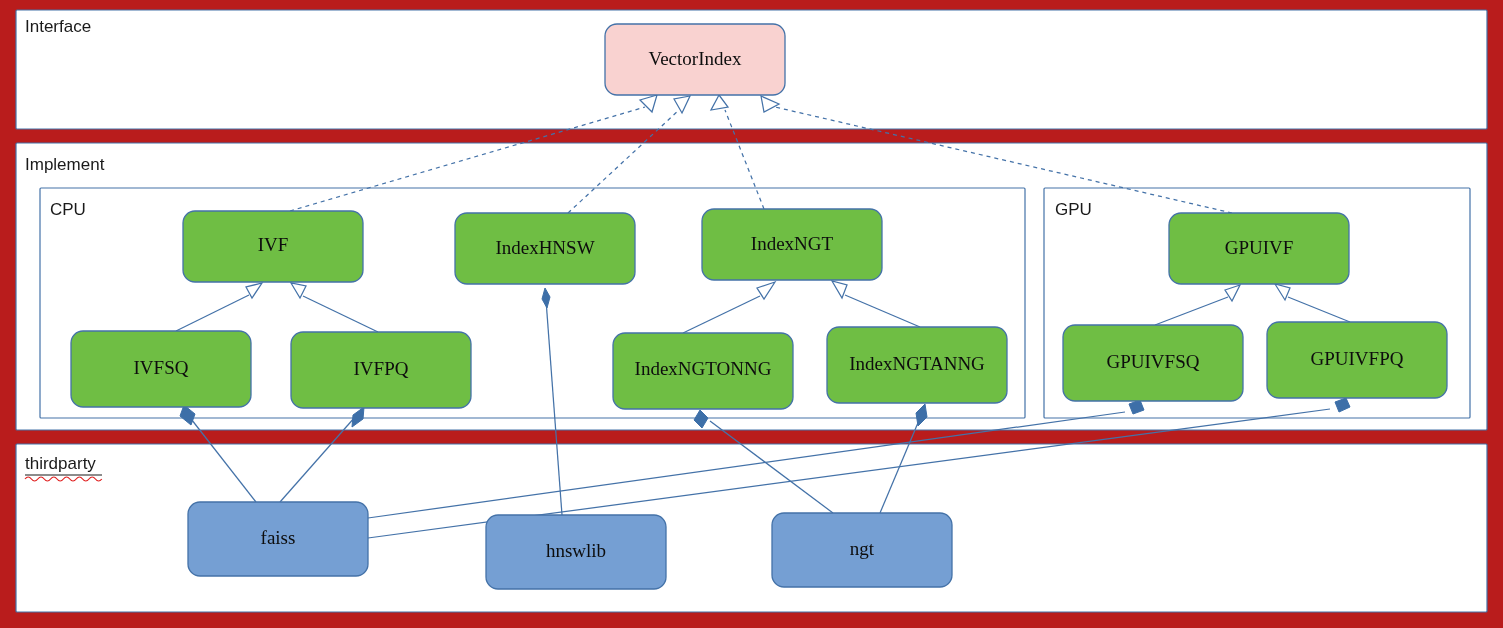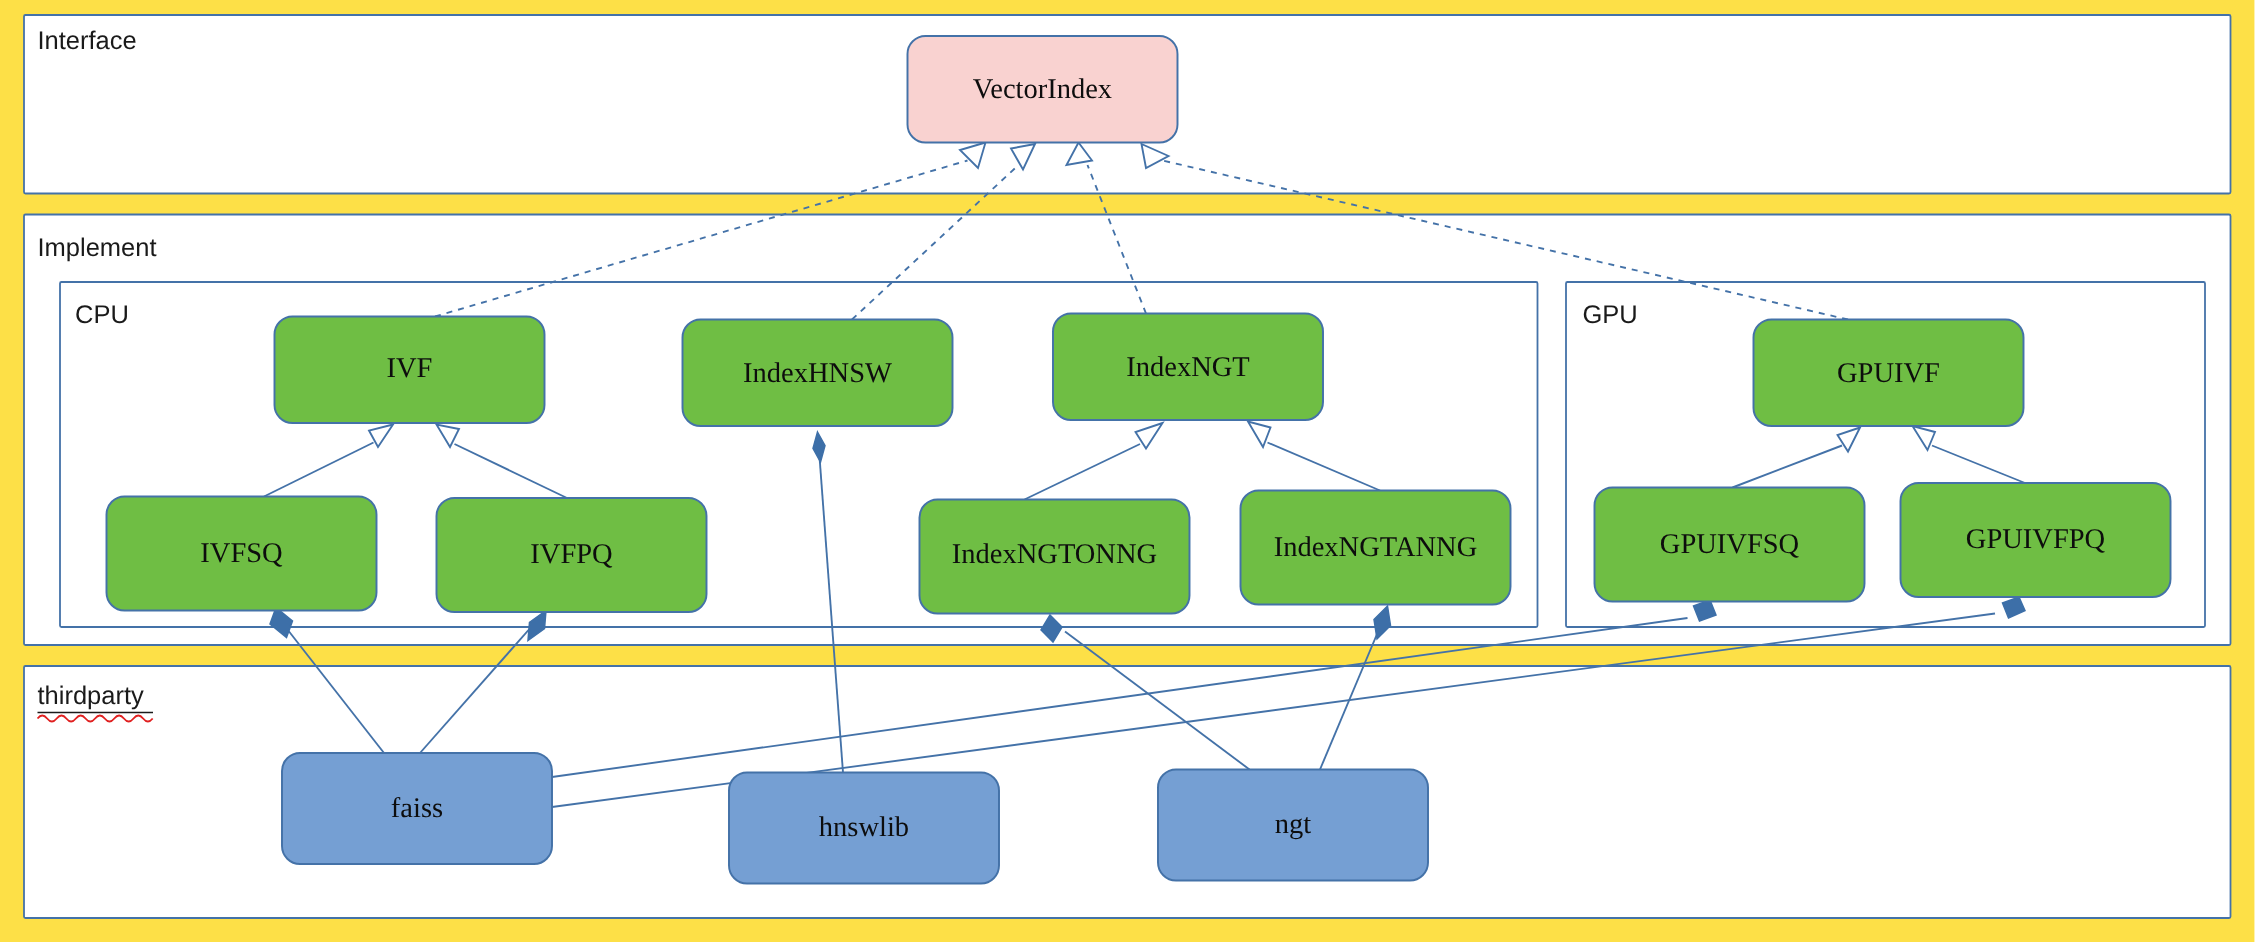--- a/index.html
+++ b/index.html
@@ -7,21 +7,21 @@
     padding: 0;
     background: #ffffff;
   }
   body {
     font-family: "Liberation Sans", sans-serif;
   }
   #stage {
     position: relative;
     width: 1503px;
     height: 628px;
-    background: #fde047;
+    background: #b91c1c;
     overflow: hidden;
   }
   svg#diagram {
     position: absolute;
     top: 0;
     left: 0;
     width: 1503px;
     height: 628px;
   }
   .group-rect {

